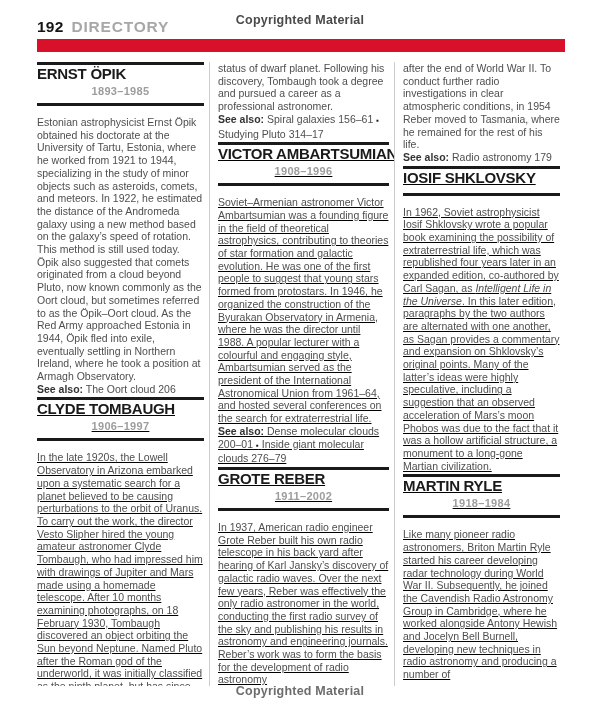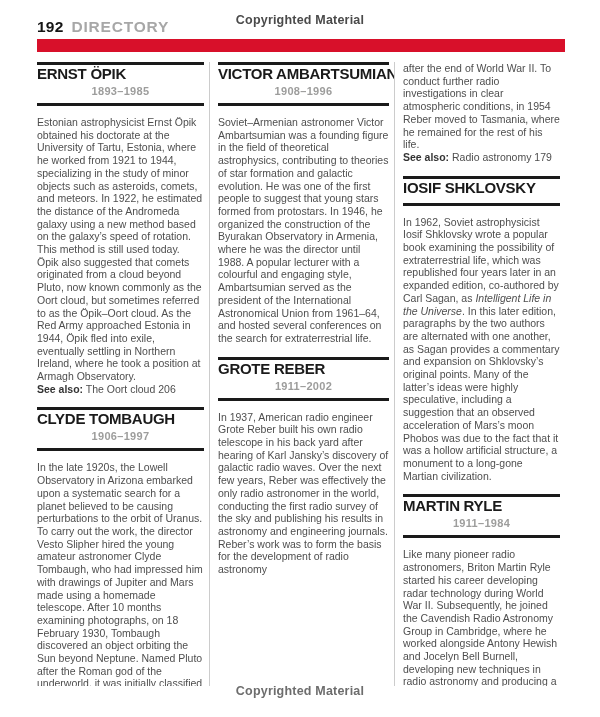--- a/index.html
+++ b/index.html
@@ -23,21 +23,21 @@
   .red-bar {
     position:absolute; left:37px; top:39px; width:528px; height:13px;
     background:#d8102a;
   }
   .columns {
     position:absolute; left:37px; top:62px; width:528px; height:624px;
     display:grid; grid-template-columns:172px 185px 171px;
   }
   .col { overflow:hidden; padding-right:5px; }
   .col + .col { border-left:1px solid #cccccc; padding-left:8px; }
-  .block + .block { margin-top:12px; }
+  .block + .block { margin-top:2px;text-decoration:underline; }
   .entry-head {
     border-top:3px solid #1a1a1a; border-bottom:3px solid #1a1a1a;
     padding:0 0 6px 0; margin-bottom:10px;
   }
   .entry-name {
     font-size:15.5px; font-weight:bold; color:#1a1a1a;
     letter-spacing:-0.3px; white-space:nowrap;
     transform:scaleX(0.97); transform-origin:left center;
   }
   .entry-years {
@@ -72,26 +72,31 @@
         </section>
         <section class="block entry">
           <header class="entry-head">
             <h2 class="entry-name">CLYDE TOMBAUGH</h2>
             <div class="entry-years">1906–1997</div>
           </header>
           <p class="body-text">In the late 1920s, the Lowell Observatory in Arizona embarked upon a systematic search for a planet believed to be causing perturbations to the orbit of Uranus. To carry out the work, the director Vesto Slipher hired the young amateur astronomer Clyde Tombaugh, who had impressed him with drawings of Jupiter and Mars made using a homemade telescope. After 10 months examining photographs, on 18 February 1930, Tombaugh discovered an object orbiting the Sun beyond Neptune. Named Pluto after the Roman god of the underworld, it was initially classified as the ninth planet, but has since been demoted to the</p>
         </section>
       </div>
       <div class="col">
+        <section class="block continuation">
+          <p class="body-text">status of dwarf planet. Following his discovery, Tombaugh took a degree and pursued a career as a professional astronomer.</p>
+          <p class="see-also"><b>See also:</b> <span>Spiral galaxies 156–61</span> <span class="bullet">▪</span> <span>Studying Pluto 314–17</span></p>
+        </section>
         <section class="block entry">
           <header class="entry-head">
             <h2 class="entry-name">VICTOR AMBARTSUMIAN</h2>
             <div class="entry-years">1908–1996</div>
           </header>
           <p class="body-text">Soviet–Armenian astronomer Victor Ambartsumian was a founding figure in the field of theoretical astrophysics, contributing to theories of star formation and galactic evolution. He was one of the first people to suggest that young stars formed from protostars. In 1946, he organized the construction of the Byurakan Observatory in Armenia, where he was the director until 1988. A popular lecturer with a colourful and engaging style, Ambartsumian served as the president of the International Astronomical Union from 1961–64, and hosted several conferences on the search for extraterrestrial life.</p>
+          <p class="see-also"><b>See also:</b> <span>Dense molecular clouds 200–01</span> <span class="bullet">▪</span> <span>Inside giant molecular clouds 276–79</span></p>
         </section>
         <section class="block entry">
           <header class="entry-head">
             <h2 class="entry-name">GROTE REBER</h2>
             <div class="entry-years">1911–2002</div>
           </header>
           <p class="body-text">In 1937, American radio engineer Grote Reber built his own radio telescope in his back yard after hearing of Karl Jansky’s discovery of galactic radio waves. Over the next few years, Reber was effectively the only radio astronomer in the world, conducting the first radio survey of the sky and publishing his results in astronomy and engineering journals. Reber’s work was to form the basis for the development of radio astronomy</p>
         </section>
       </div>
       <div class="col">
@@ -101,20 +106,20 @@
         </section>
         <section class="block entry">
           <header class="entry-head">
             <h2 class="entry-name">IOSIF SHKLOVSKY</h2>
           </header>
           <p class="body-text">In 1962, Soviet astrophysicist Iosif Shklovsky wrote a popular book examining the possibility of extraterrestrial life, which was republished four years later in an expanded edition, co-authored by Carl Sagan, as <i>Intelligent Life in the Universe</i>. In this later edition, paragraphs by the two authors are alternated with one another, as Sagan provides a commentary and expansion on Shklovsky’s original points. Many of the latter’s ideas were highly speculative, including a suggestion that an observed acceleration of Mars’s moon Phobos was due to the fact that it was a hollow artificial structure, a monument to a long-gone Martian civilization.</p>
         </section>
         <section class="block entry">
           <header class="entry-head">
             <h2 class="entry-name">MARTIN RYLE</h2>
-            <div class="entry-years">1911–1984</div>
+            <div class="entry-years">1918–1984</div>
           </header>
           <p class="body-text">Like many pioneer radio astronomers, Briton Martin Ryle started his career developing radar technology during World War II. Subsequently, he joined the Cavendish Radio Astronomy Group in Cambridge, where he worked alongside Antony Hewish and Jocelyn Bell Burnell, developing new techniques in radio astronomy and producing a number of</p>
         </section>
       </div>
     </div>
   <div class="watermark bottom">Copyrighted Material</div>
 </div>
 
 </body></html>

